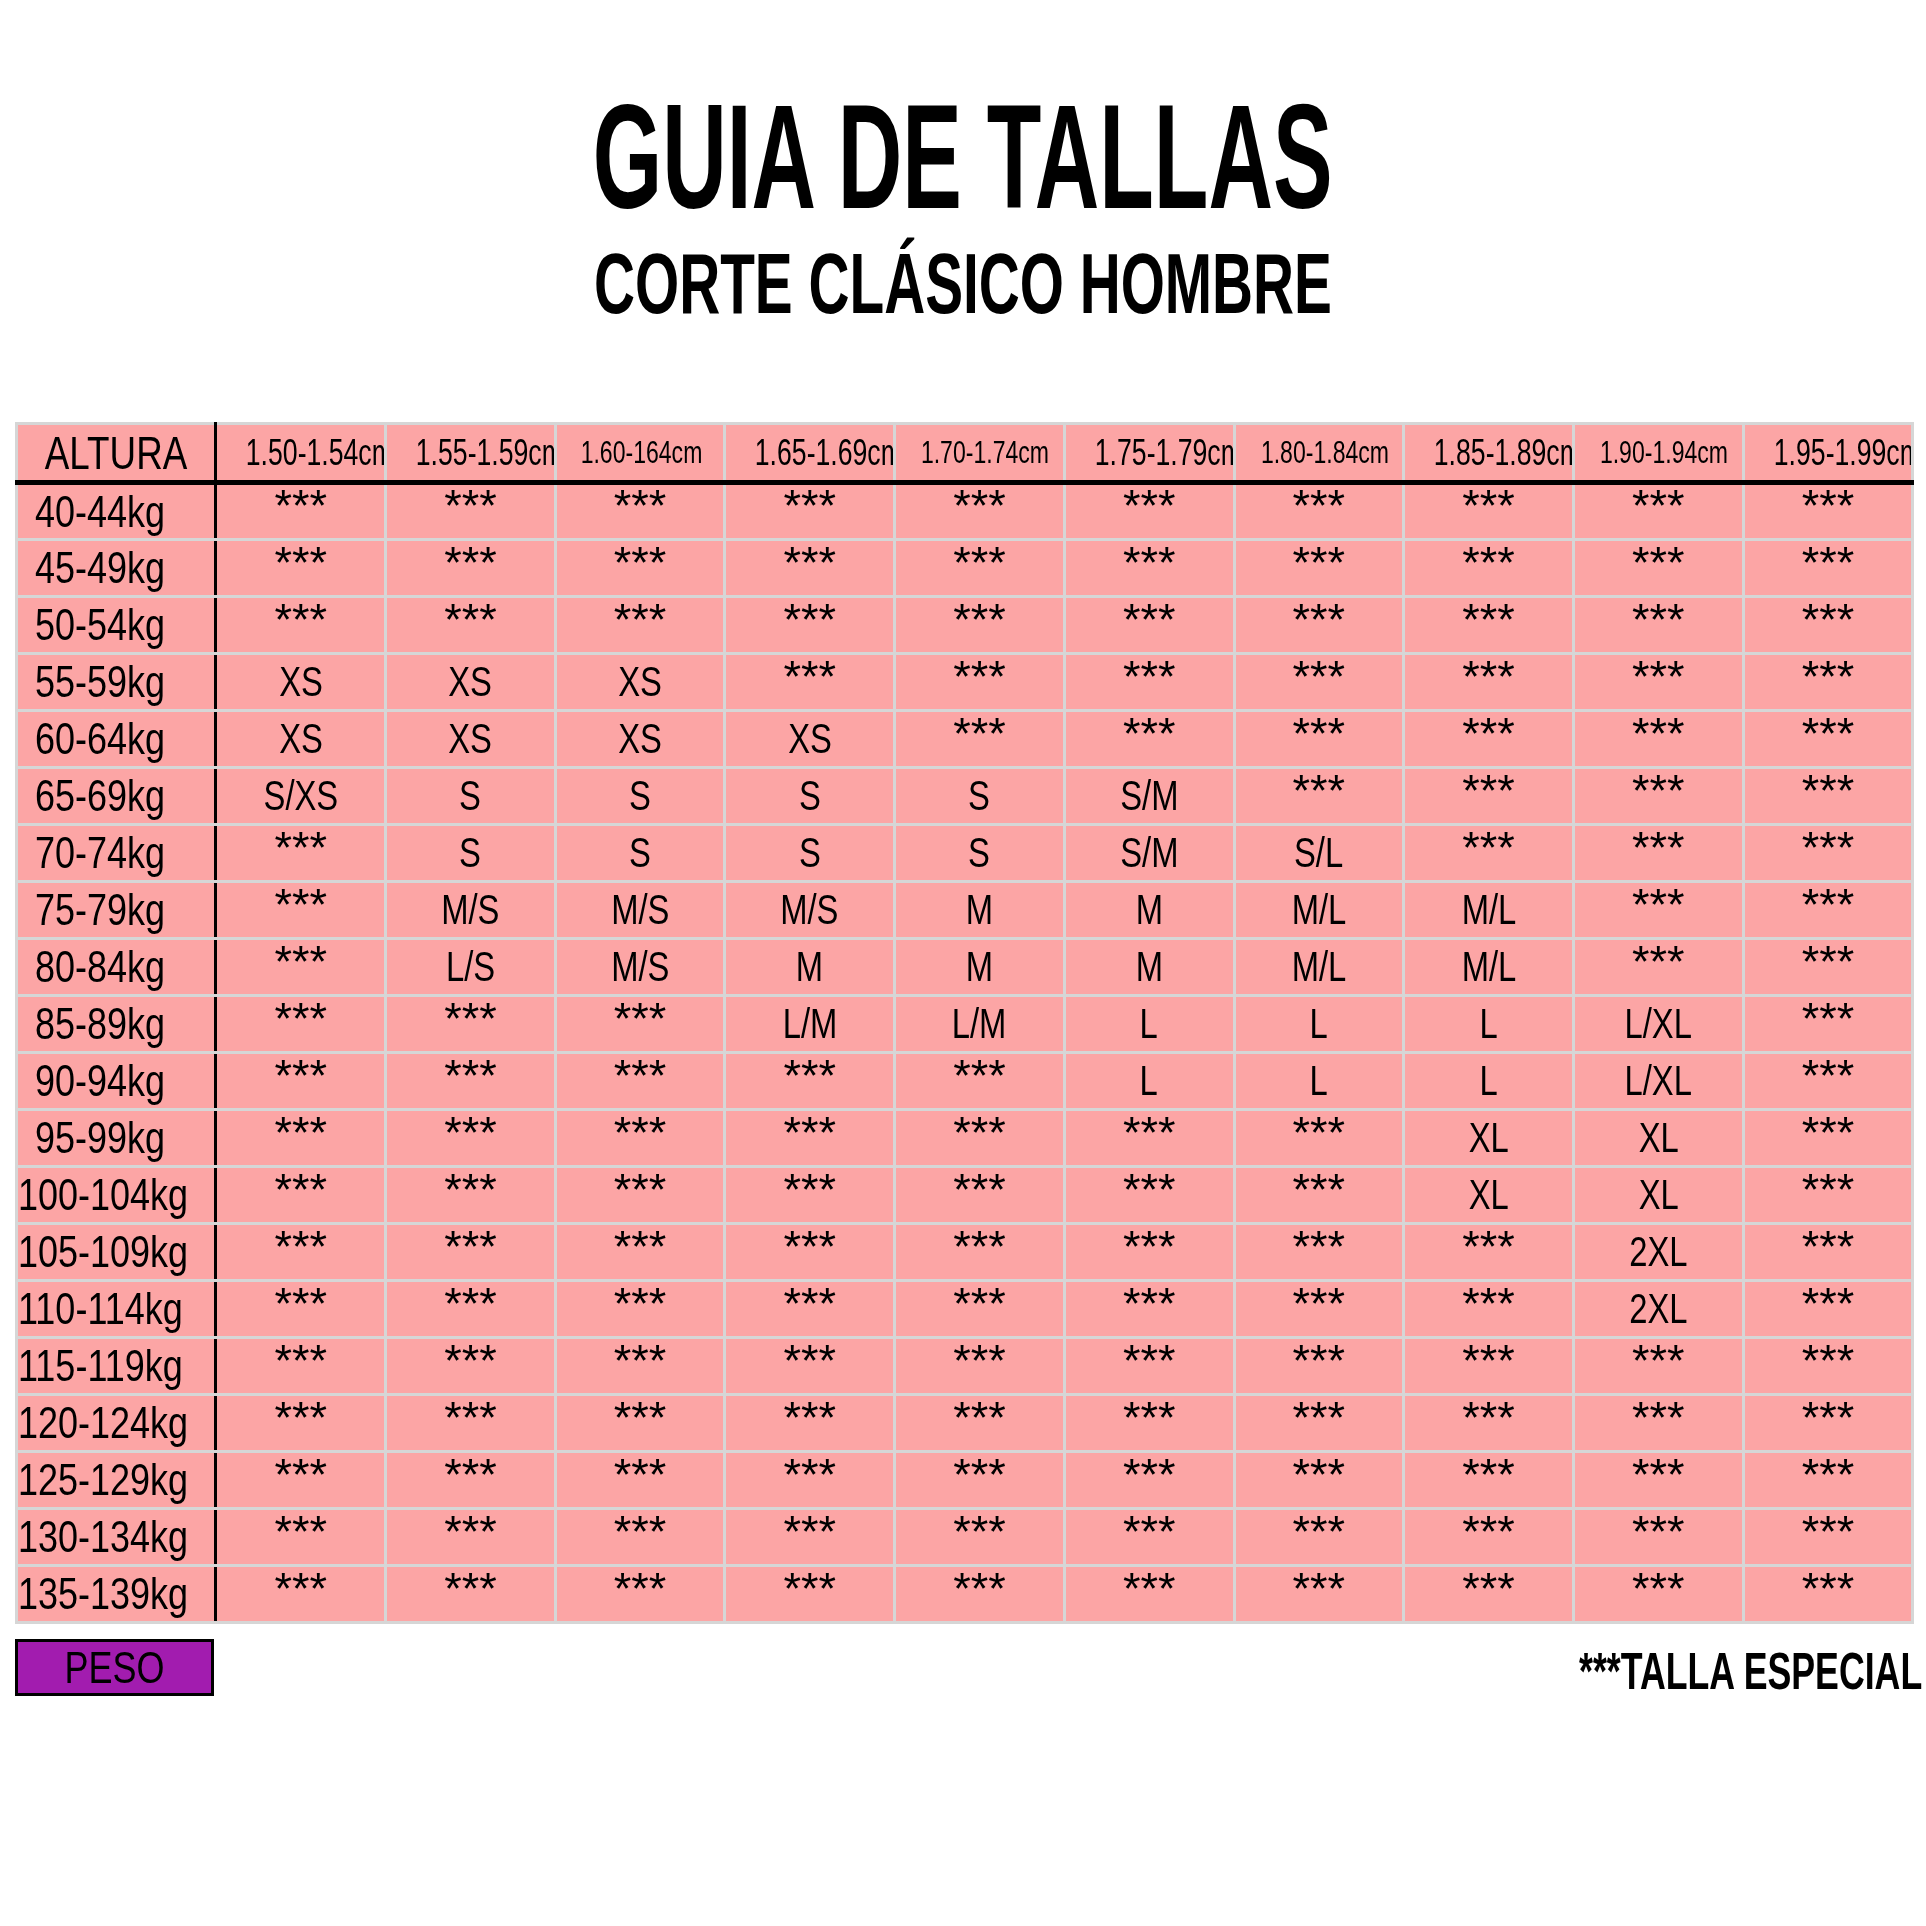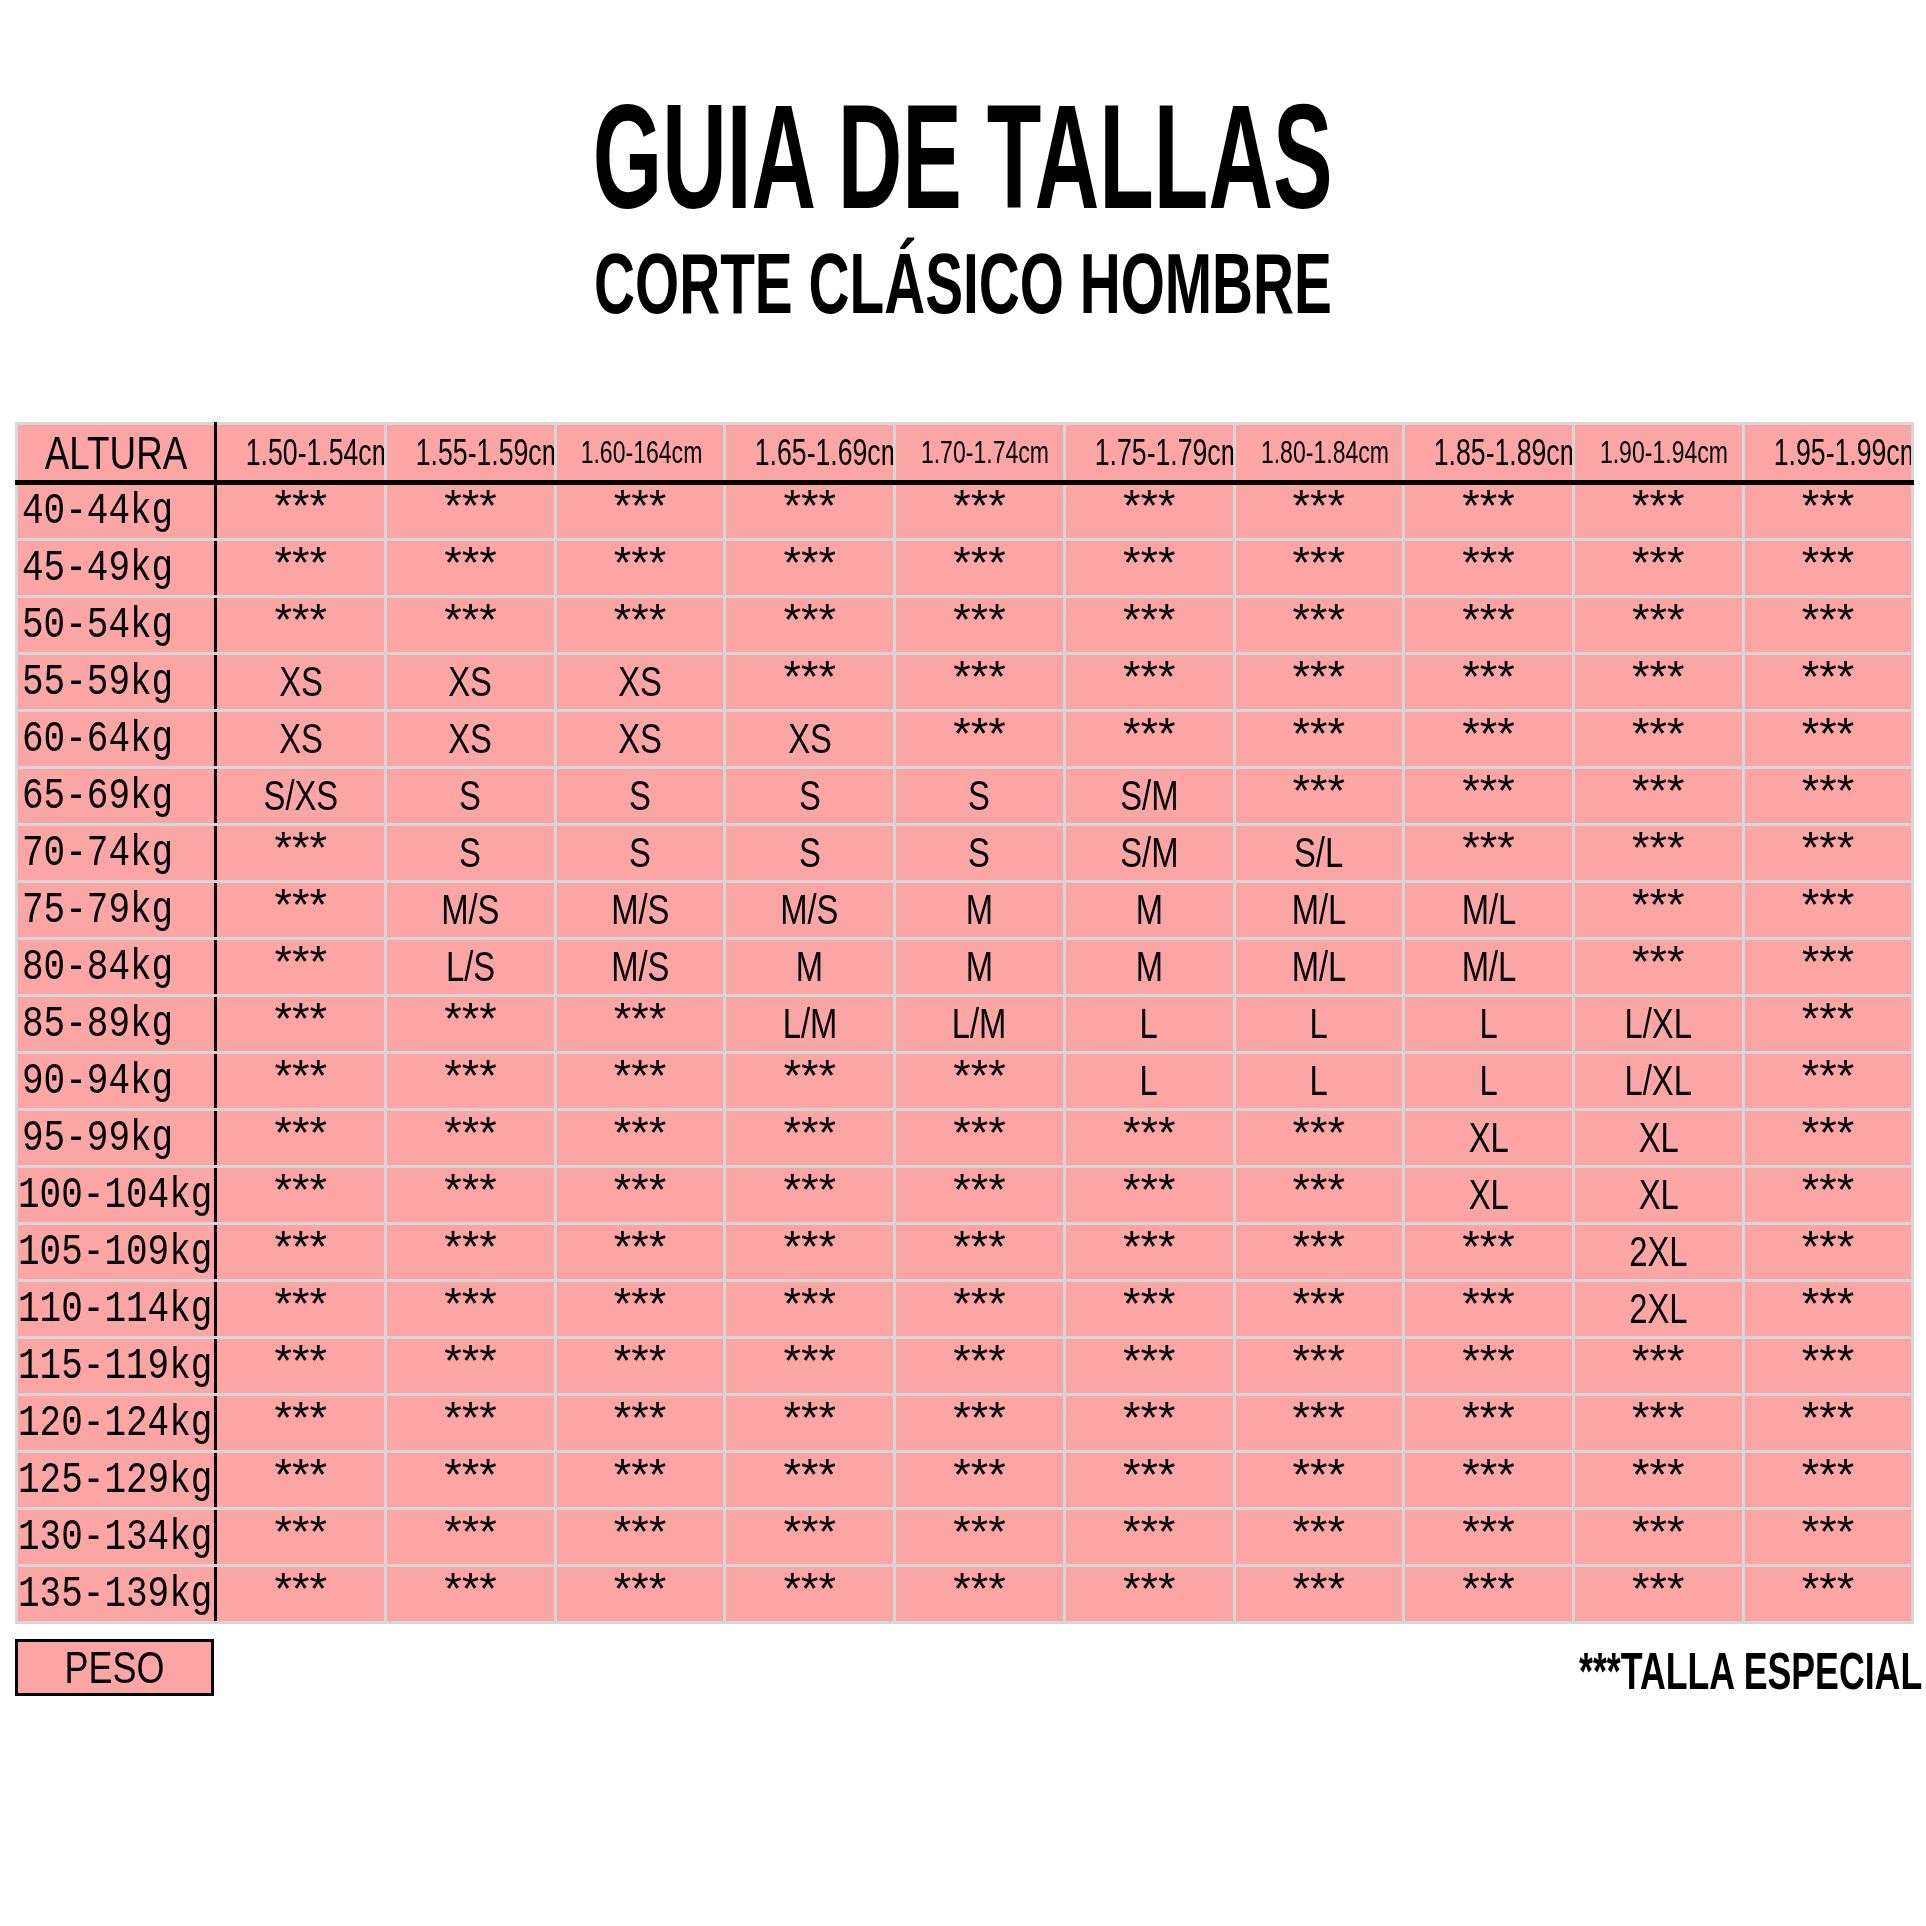--- a/index.html
+++ b/index.html
@@ -31,29 +31,29 @@
   #size-table tbody tr{height:57px;}
   #size-table thead th{border-bottom:5.4px solid #000;}
   #size-table tr > *:first-child{border-right:3.9px solid #000;}
 
   th.corner span{font-size:46px;transform:scaleX(0.80);transform-origin:center;}
   thead th.hdr span{font-size:37px;transform:scaleX(0.72);transform-origin:center;}
   thead th.hdr:nth-child(4) span,
   thead th.hdr:nth-child(6) span,
   thead th.hdr:nth-child(8) span,
   thead th.hdr:nth-child(10) span{font-size:32px;}
-  tbody th.rowlabel{text-align:left;padding-left:6.2px;font-family:Liberation Mono, monospace;}
+  tbody th.rowlabel{text-align:left;padding-left:6.2px;}
   tbody th.rowlabel span{font-size:45px;transform:scaleX(0.80);transform-origin:left center;}
   td span.val{font-size:42px;transform:scaleX(0.78);transform-origin:center;}
   td span.stars{font-size:45px;transform:none;position:relative;top:-5.4px;}
 
   
   #peso-box{
     position:absolute;left:15.4px;top:1639px;width:199px;height:57px;
-    box-sizing:border-box;border:3.9px solid #000;background:#fca5a5;
+    box-sizing:border-box;border:3.9px solid #000;background:#a21caf;
     display:flex;align-items:center;justify-content:center;
   }
   #peso-box .cond{font-size:45px;transform:scaleX(0.80);transform-origin:center;}
 
   
   #footnote{position:absolute;top:1646px;right:3.9px;font-weight:700;font-size:51px;line-height:1;text-align:left;}
   #footnote .cond{transform:scaleX(0.70);transform-origin:right center;}
 </style>
 </head>
 <body>

